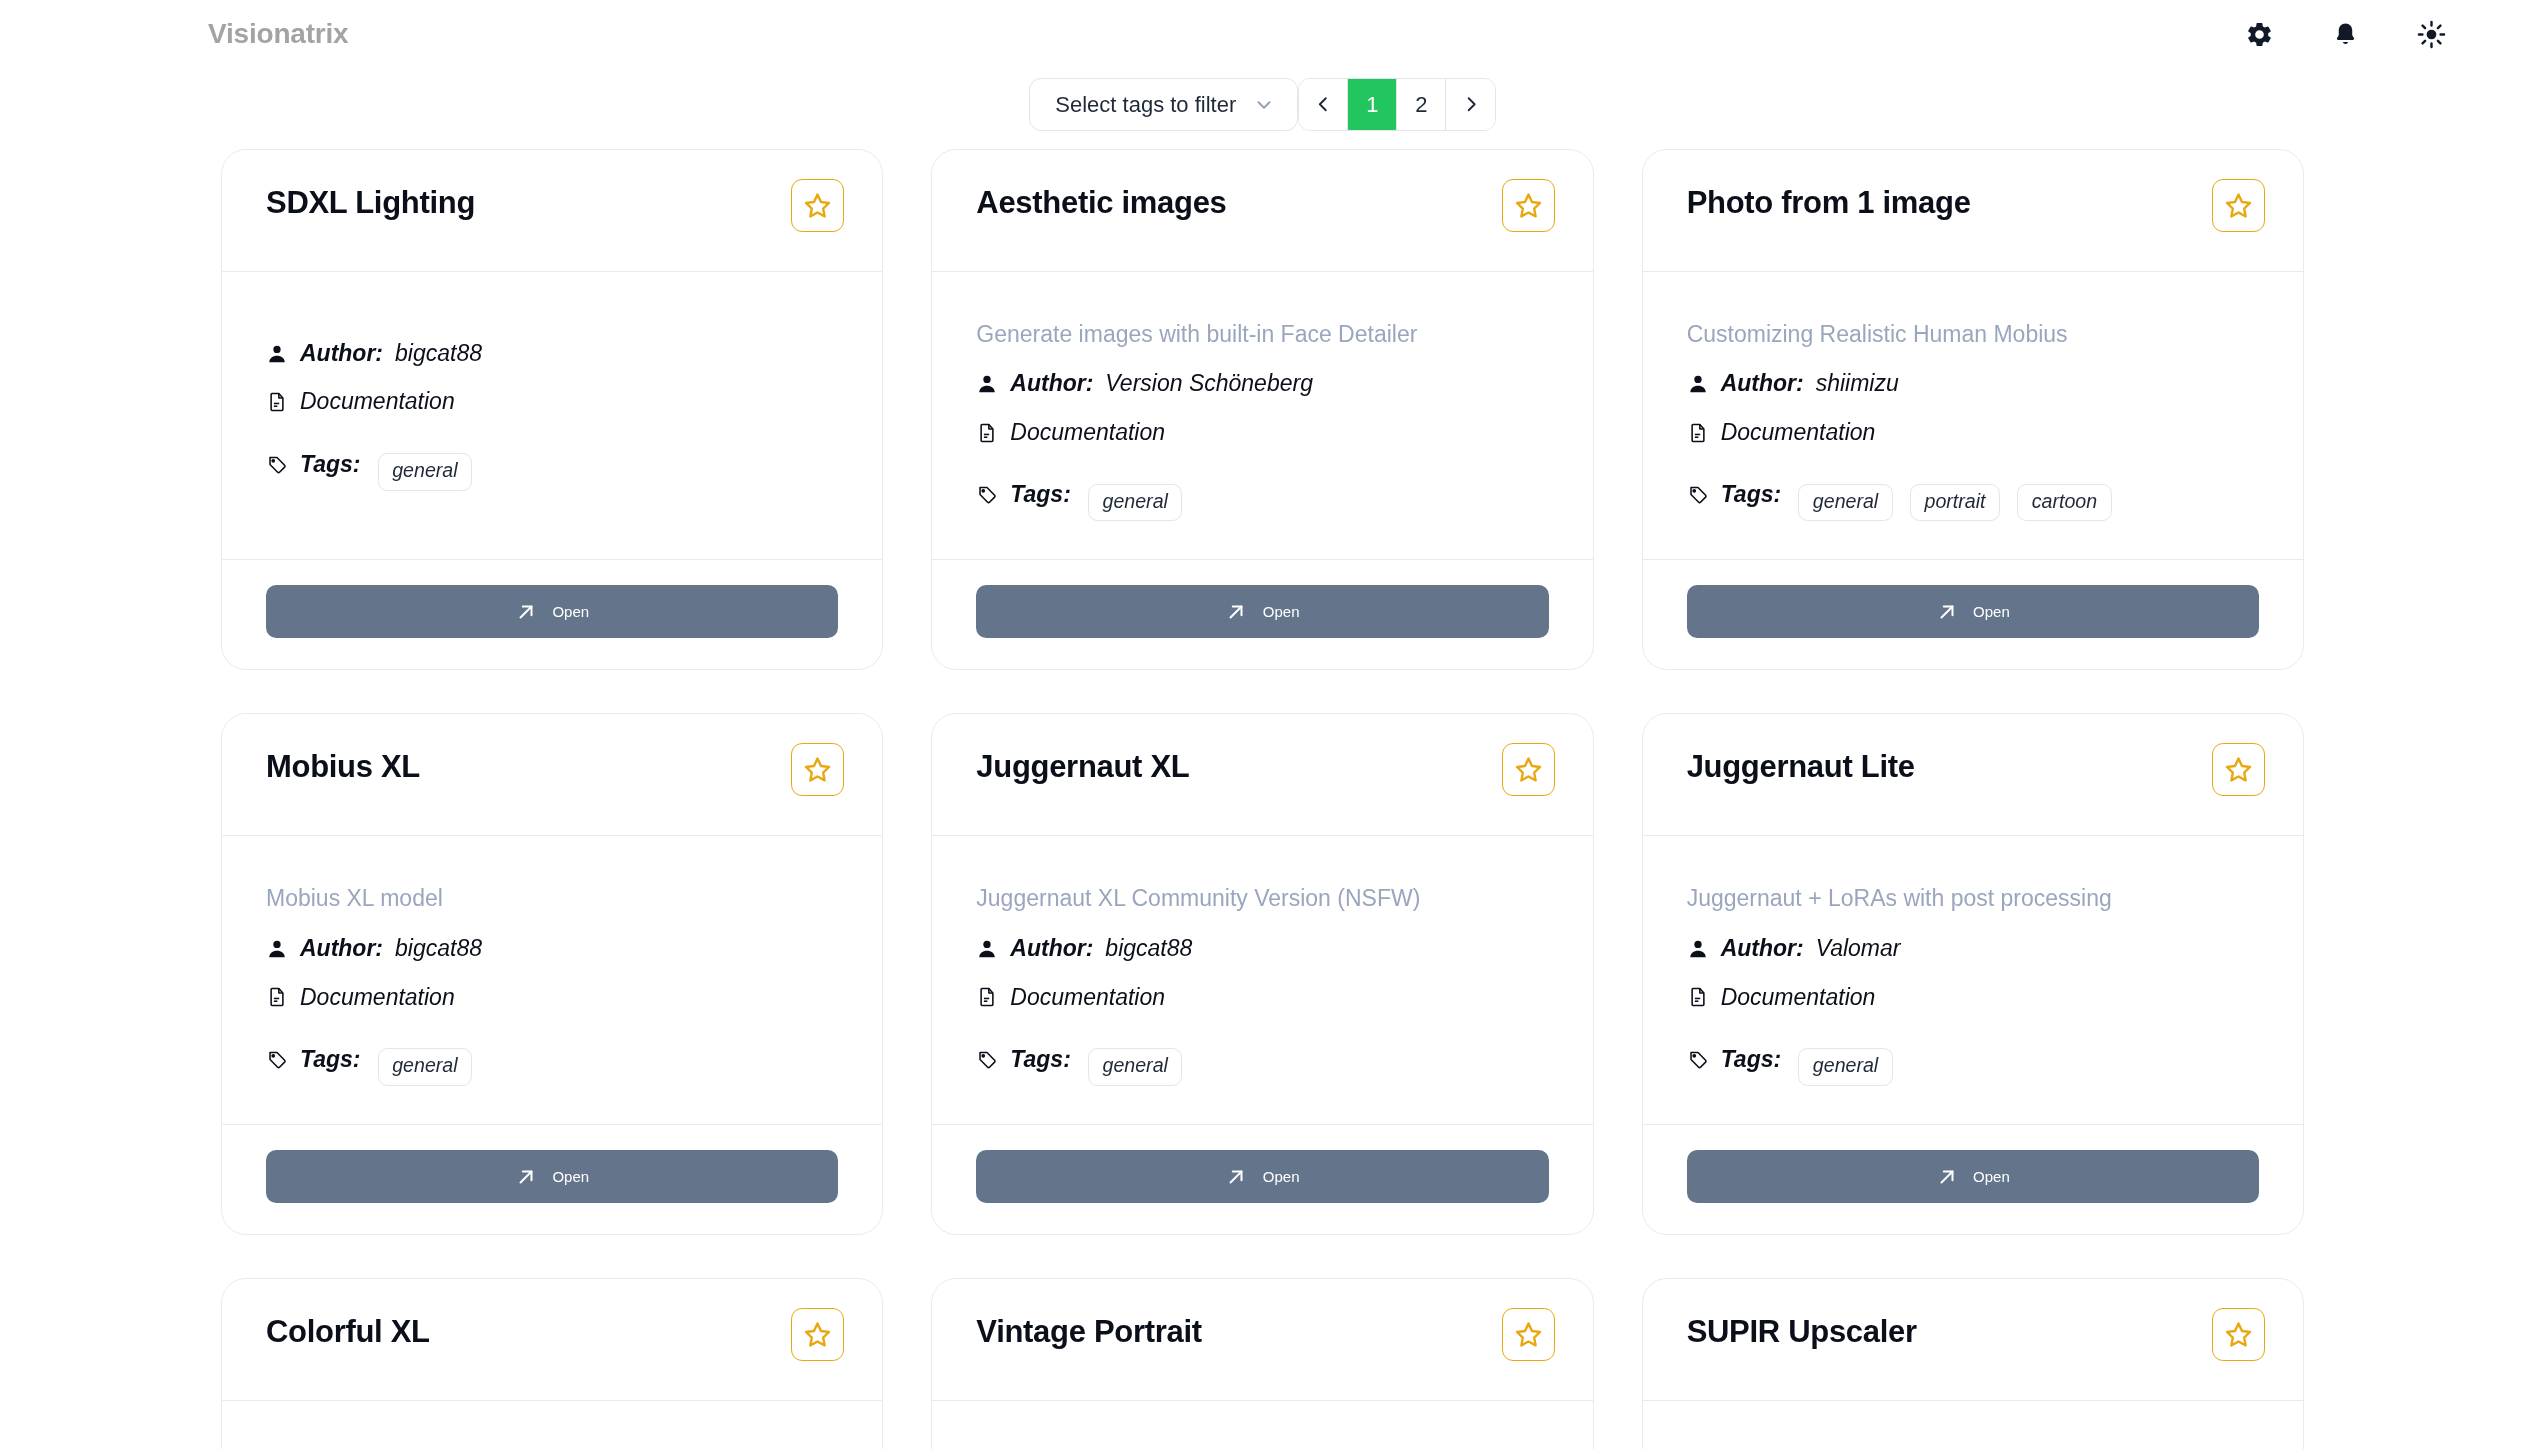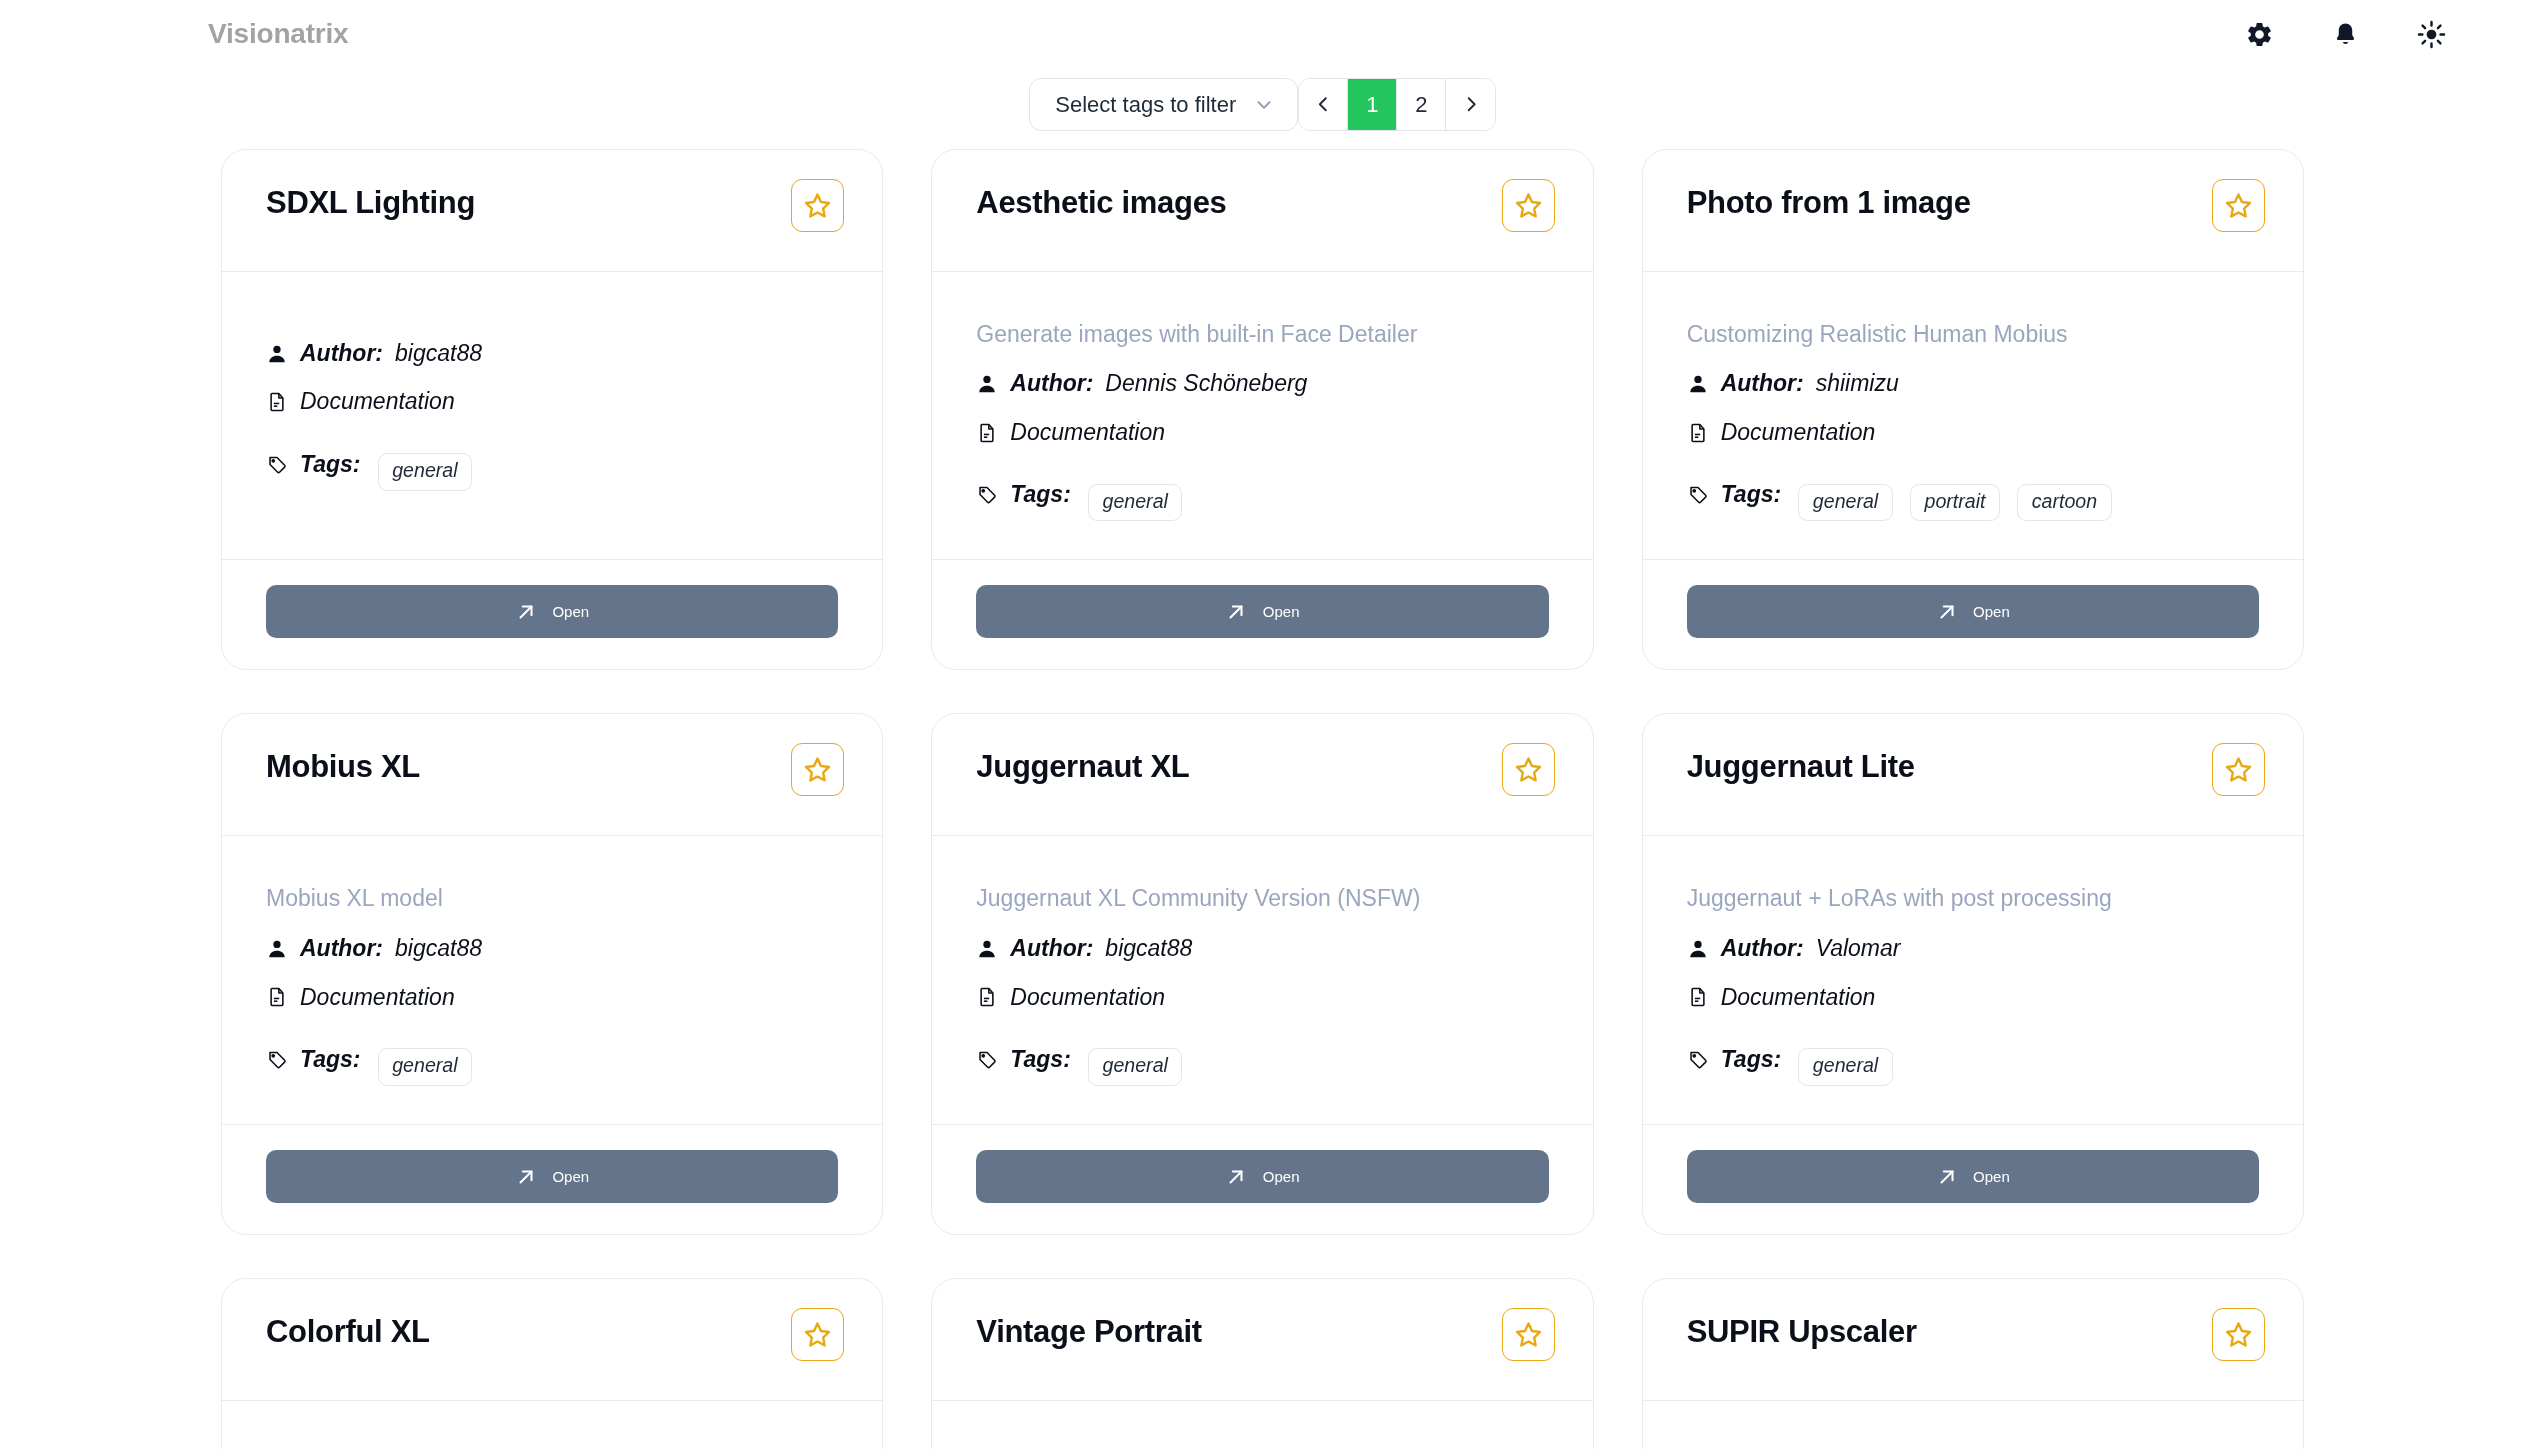--- a/index.html
+++ b/index.html
@@ -325,21 +325,21 @@
     <div class="card-body">
       <div class="card-desc">Generate images with built-in Face Detailer</div>
       <div class="meta-row">
         <span class="gi">
             <svg width="22" height="22" viewBox="0 0 24 24" fill="currentColor">
               <circle cx="12" cy="7" r="4"></circle>
               <path d="M3.6 21c0-4.3 3.8-7 8.4-7s8.4 2.7 8.4 7z"></path>
             </svg>
           </span>
         <span class="meta-label">Author:</span>
-        <span class="meta-value">Dennis Schöneberg</span>
+        <span class="meta-value">Version Schöneberg</span>
       </div>
       <div class="meta-row">
         <span class="gi">
             <svg width="22" height="22" viewBox="0 0 24 24" fill="none" stroke="currentColor" stroke-width="1.7" stroke-linejoin="round">
               <path d="M14 2.8H6.6a1 1 0 0 0-1 1v16.4a1 1 0 0 0 1 1h10.8a1 1 0 0 0 1-1V7.6z"></path>
               <polyline points="14 2.8 14 7.6 18.4 7.6"></polyline>
               <line x1="8.6" y1="13.6" x2="14.4" y2="13.6"></line>
               <line x1="8.6" y1="16.6" x2="12.4" y2="16.6"></line>
             </svg>
           </span>

